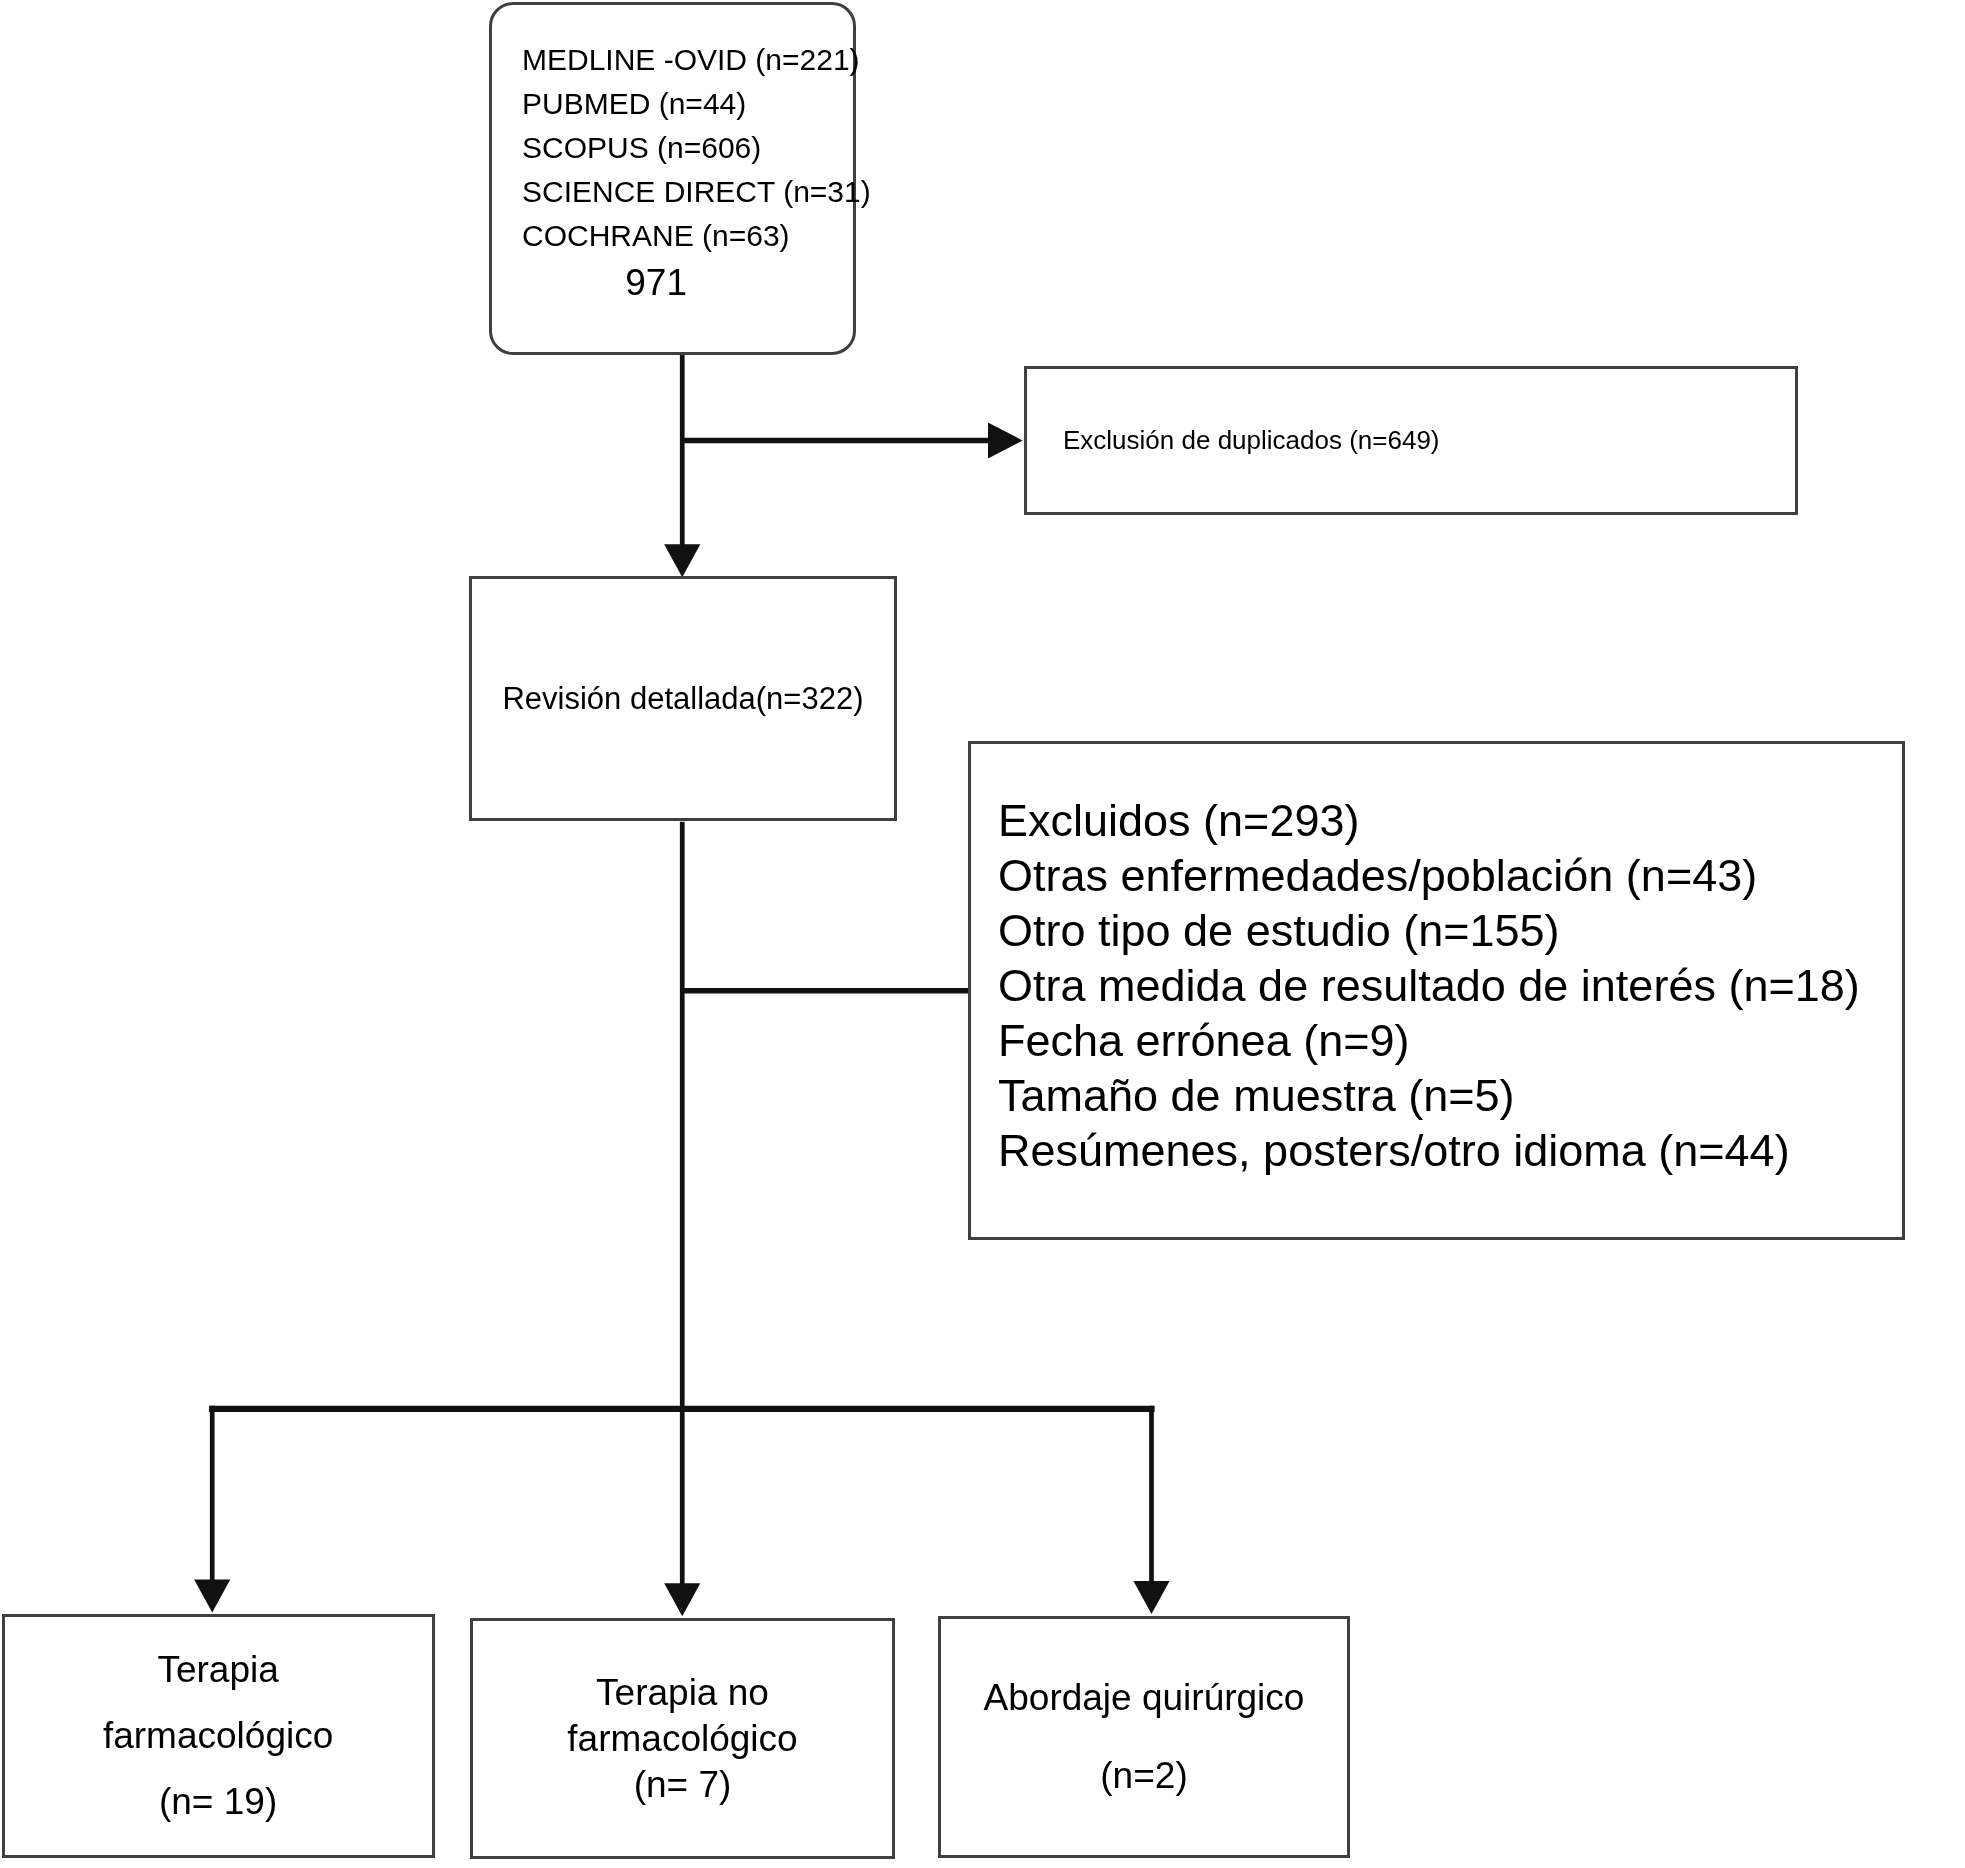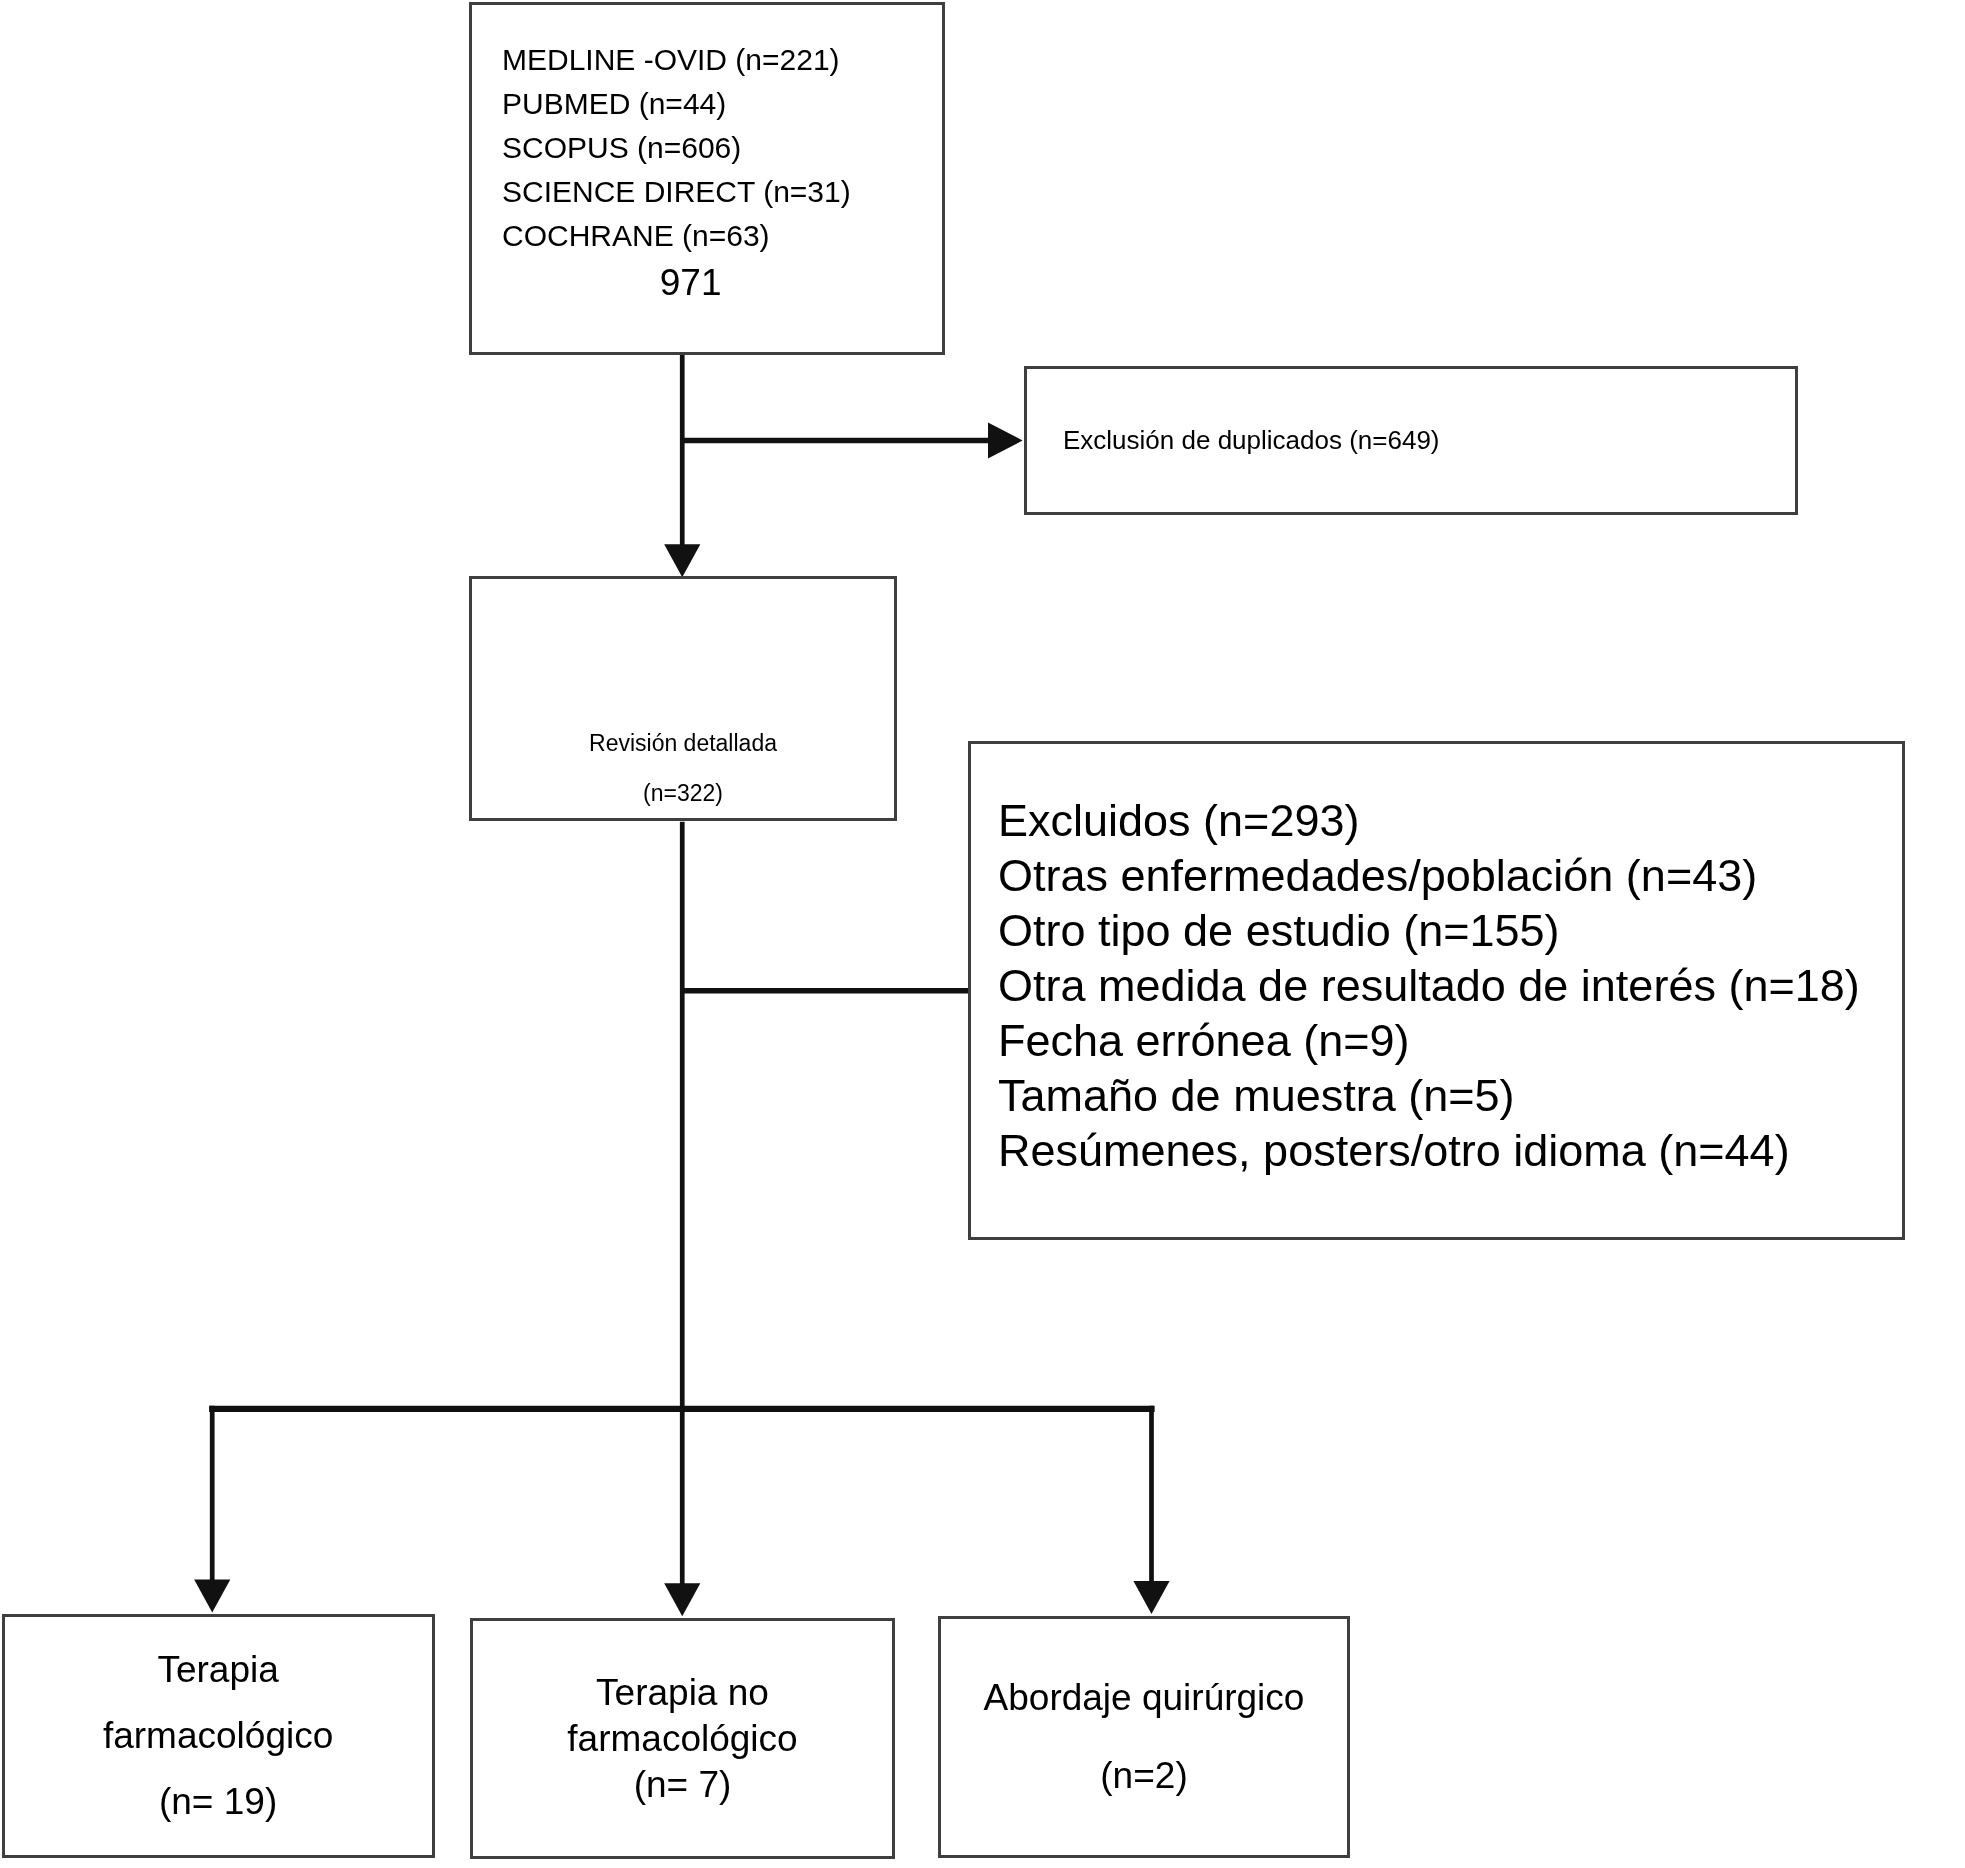--- a/index.html
+++ b/index.html
@@ -24,22 +24,23 @@
     height: 1869px;
   }
   .box {
     position: absolute;
     box-sizing: border-box;
     border: 3.9px solid #3f3f3f;
     background: #ffffff;
   }
   
   .box-sources {
-    left: 469px; top: 2.4px; width: 476px; height: 353px;
+    left: 489px; top: 2.4px; width: 367px; height: 353px;
     padding: 33px 15.7px 0 30px;
+    border-radius: 24px;
   }
   .source-line {
     font-size: 30px;
     line-height: 44px;
     white-space: nowrap;
   }
   .source-total {
     font-size: 37px;
     line-height: 44px;
     text-align: center;
@@ -50,23 +51,23 @@
   .box-duplicates {
     left: 1024px; top: 366px; width: 774px; height: 149px;
     display: flex; align-items: center;
     padding-left: 36px;
     font-size: 26px;
     white-space: nowrap;
   }
   
   .box-review {
     left: 469px; top: 576px; width: 428px; height: 245px;
-    display: flex; flex-direction: column;
-    justify-content: flex-end; align-items: center;
-    font-size: 23px;
+    display: flex; flex-direction: row;
+    justify-content: center; align-items: center;
+    font-size: 31px;
     line-height: 50px;
     text-align: center;
   }
   
   .box-excluded {
     left: 968px; top: 741px; width: 937px; height: 499px;
     padding: 49px 15.7px 0 27px;
     font-size: 45px;
   }
   .excluded-header {

